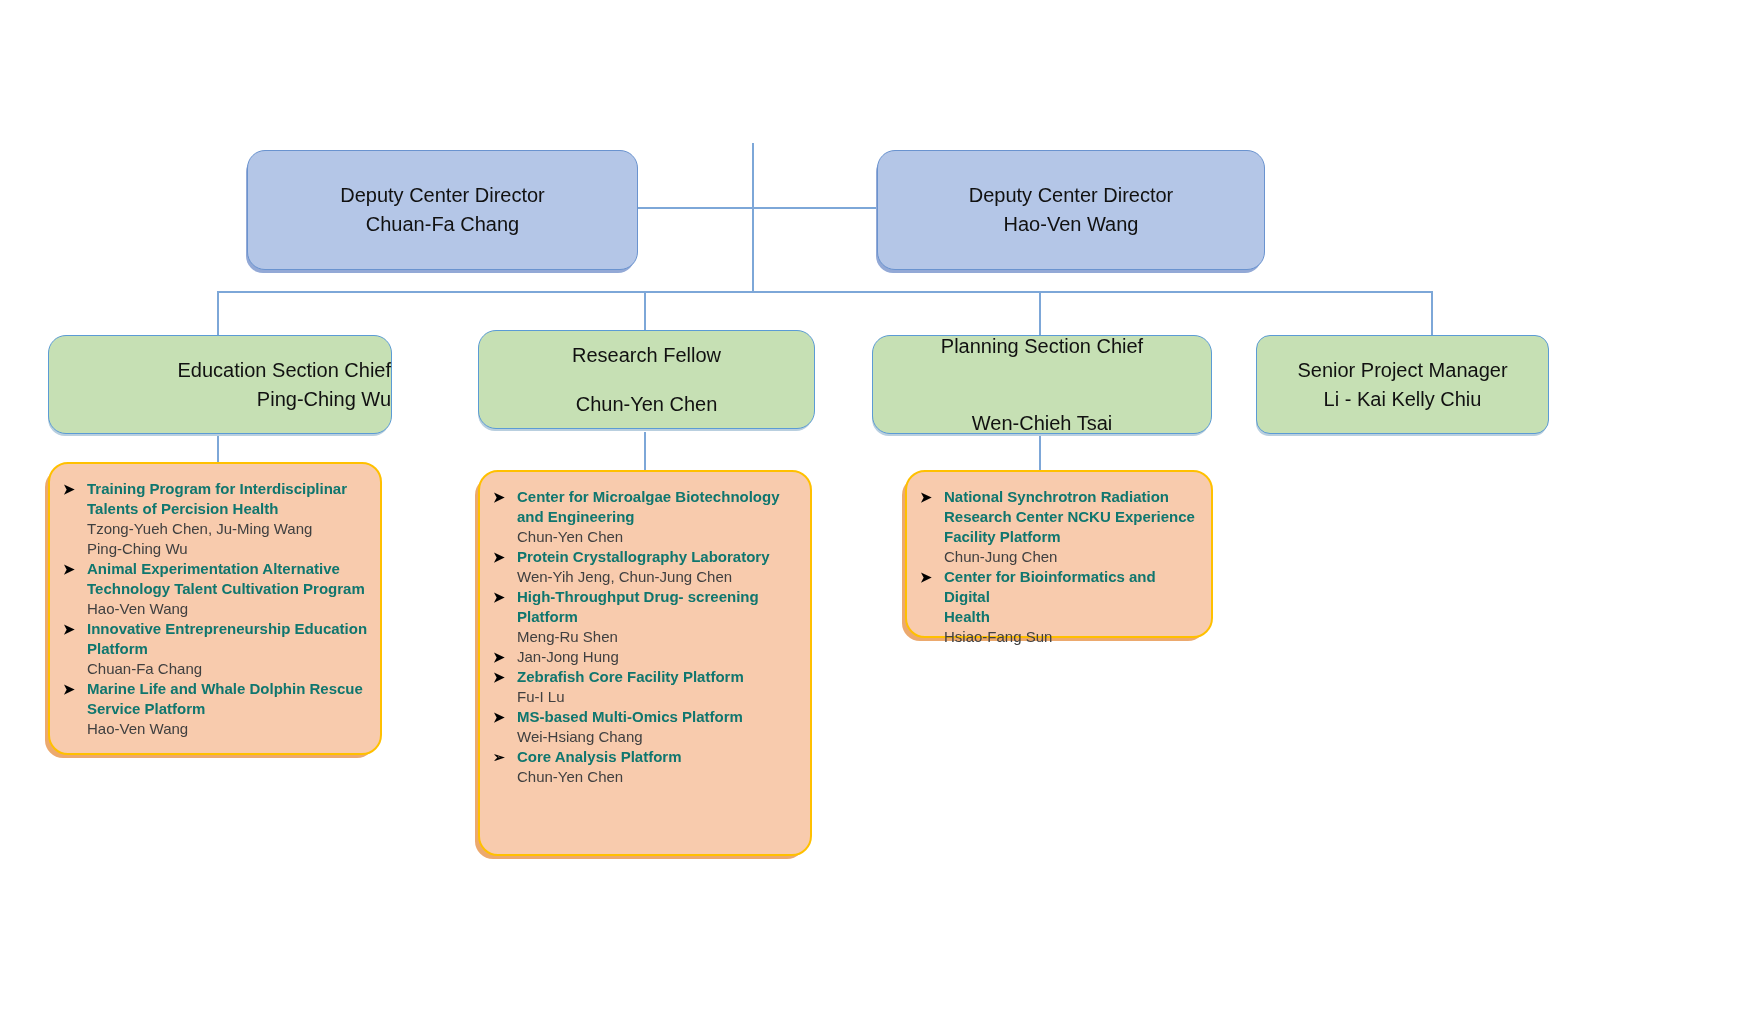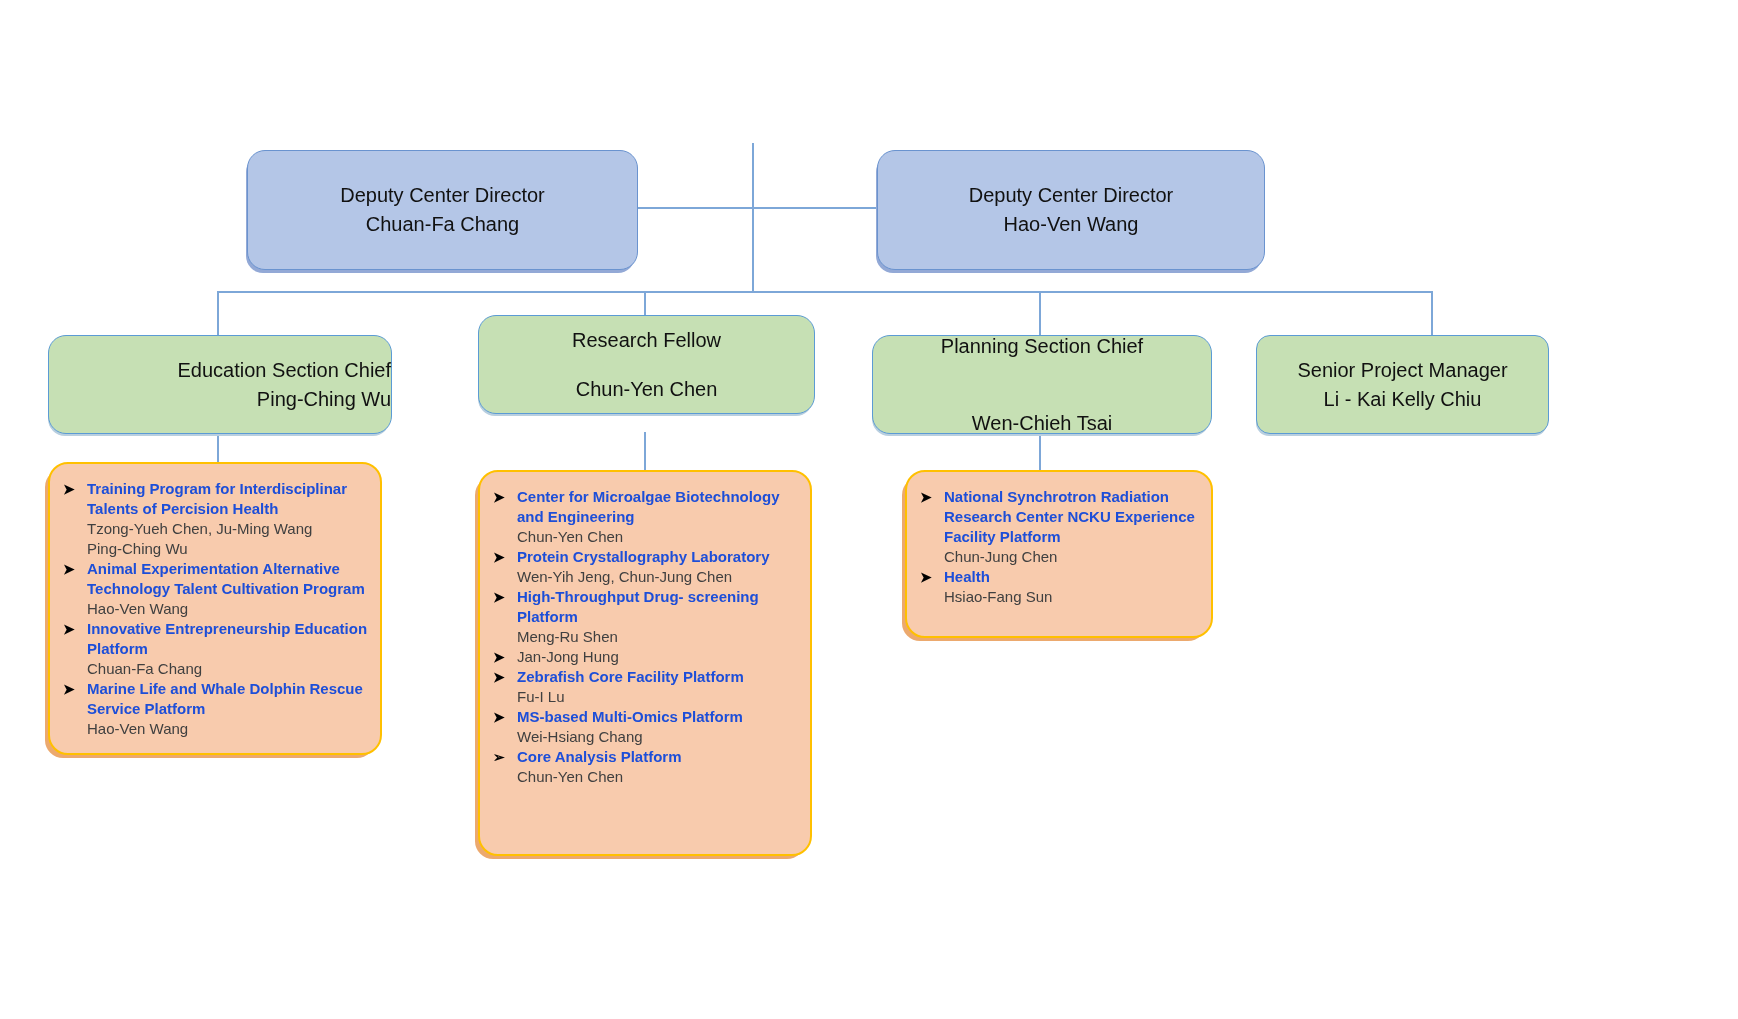--- a/index.html
+++ b/index.html
@@ -22,35 +22,35 @@
   }
   .node.blue.root{border-color:#a9bde2;box-shadow:0 3px 0 -1px #aebfe3;}
   .node.green{
     background:#c6e0b4;border:1.5px solid #5b9bd5;
     box-shadow:-1px 3px 0 -1px #b9cfdf;
   }
   #box-root{left:613px;top:30px;width:280px;height:113px;}
   #box-dep1{left:247px;top:150px;width:389px;height:118px;}
   #box-dep2{left:877px;top:150px;width:386px;height:118px;}
   #box-sec0{left:48px;top:335px;width:342px;height:97px;align-items:flex-end;}
-  #box-sec1{left:478px;top:315px;width:335px;height:97px;gap:20px;}
+  #box-sec1{left:478px;top:330px;width:335px;height:97px;gap:20px;}
   #box-sec2{left:872px;top:335px;width:338px;height:97px;gap:48px;}
   #box-sec3{left:1256px;top:335px;width:291px;height:97px;border-radius:14px;}
   
   .panel{
     position:absolute;background:#f8cbad;border:2.5px solid #ffc000;border-radius:20px;
     box-shadow:-5px 5px 0 -2px #eca96e;
     padding:15px 8px 8px 13px;box-sizing:border-box;
   }
   #panel-0{left:48px;top:462px;width:334px;height:293px;}
   #panel-1{left:478px;top:470px;width:334px;height:386px;}
   #panel-2{left:905px;top:470px;width:308px;height:168px;}
   .item{position:relative;padding-left:24px;font-size:15px;line-height:20px;}
   .item .bullet{position:absolute;left:0;top:0;font-size:14px;font-weight:bold;color:#000;}
-  .item .t{font-weight:bold;color:#1d4ed8;}
+  .item .t{font-weight:bold;color:#0f766e;}
   .item .n{font-weight:normal;color:#404040;}
 </style>
 </head>
 <body>
 
 <div class="canvas">
 
   <div class="line v" style="left:752px;top:143px;height:149px;"></div>
   <div class="line h" style="left:636px;top:207px;width:241px;"></div>
   <div class="line h" style="left:217px;top:291px;width:1216px;"></div>
@@ -181,19 +181,20 @@
         <div>
           <div class="t">National Synchrotron Radiation</div>
           <div class="t">Research Center NCKU Experience</div>
           <div class="t">Facility Platform</div>
           <div class="n">Chun-Jung Chen</div>
         </div>
       </div>
       <div class="item">
         <span class="bullet">➤</span>
         <div>
+          <div class="t">Center for Bioinformatics and Digital</div>
           <div class="t">Health</div>
           <div class="n">Hsiao-Fang Sun</div>
         </div>
       </div>
     </div>
 
 </div>
 
 </body></html>

